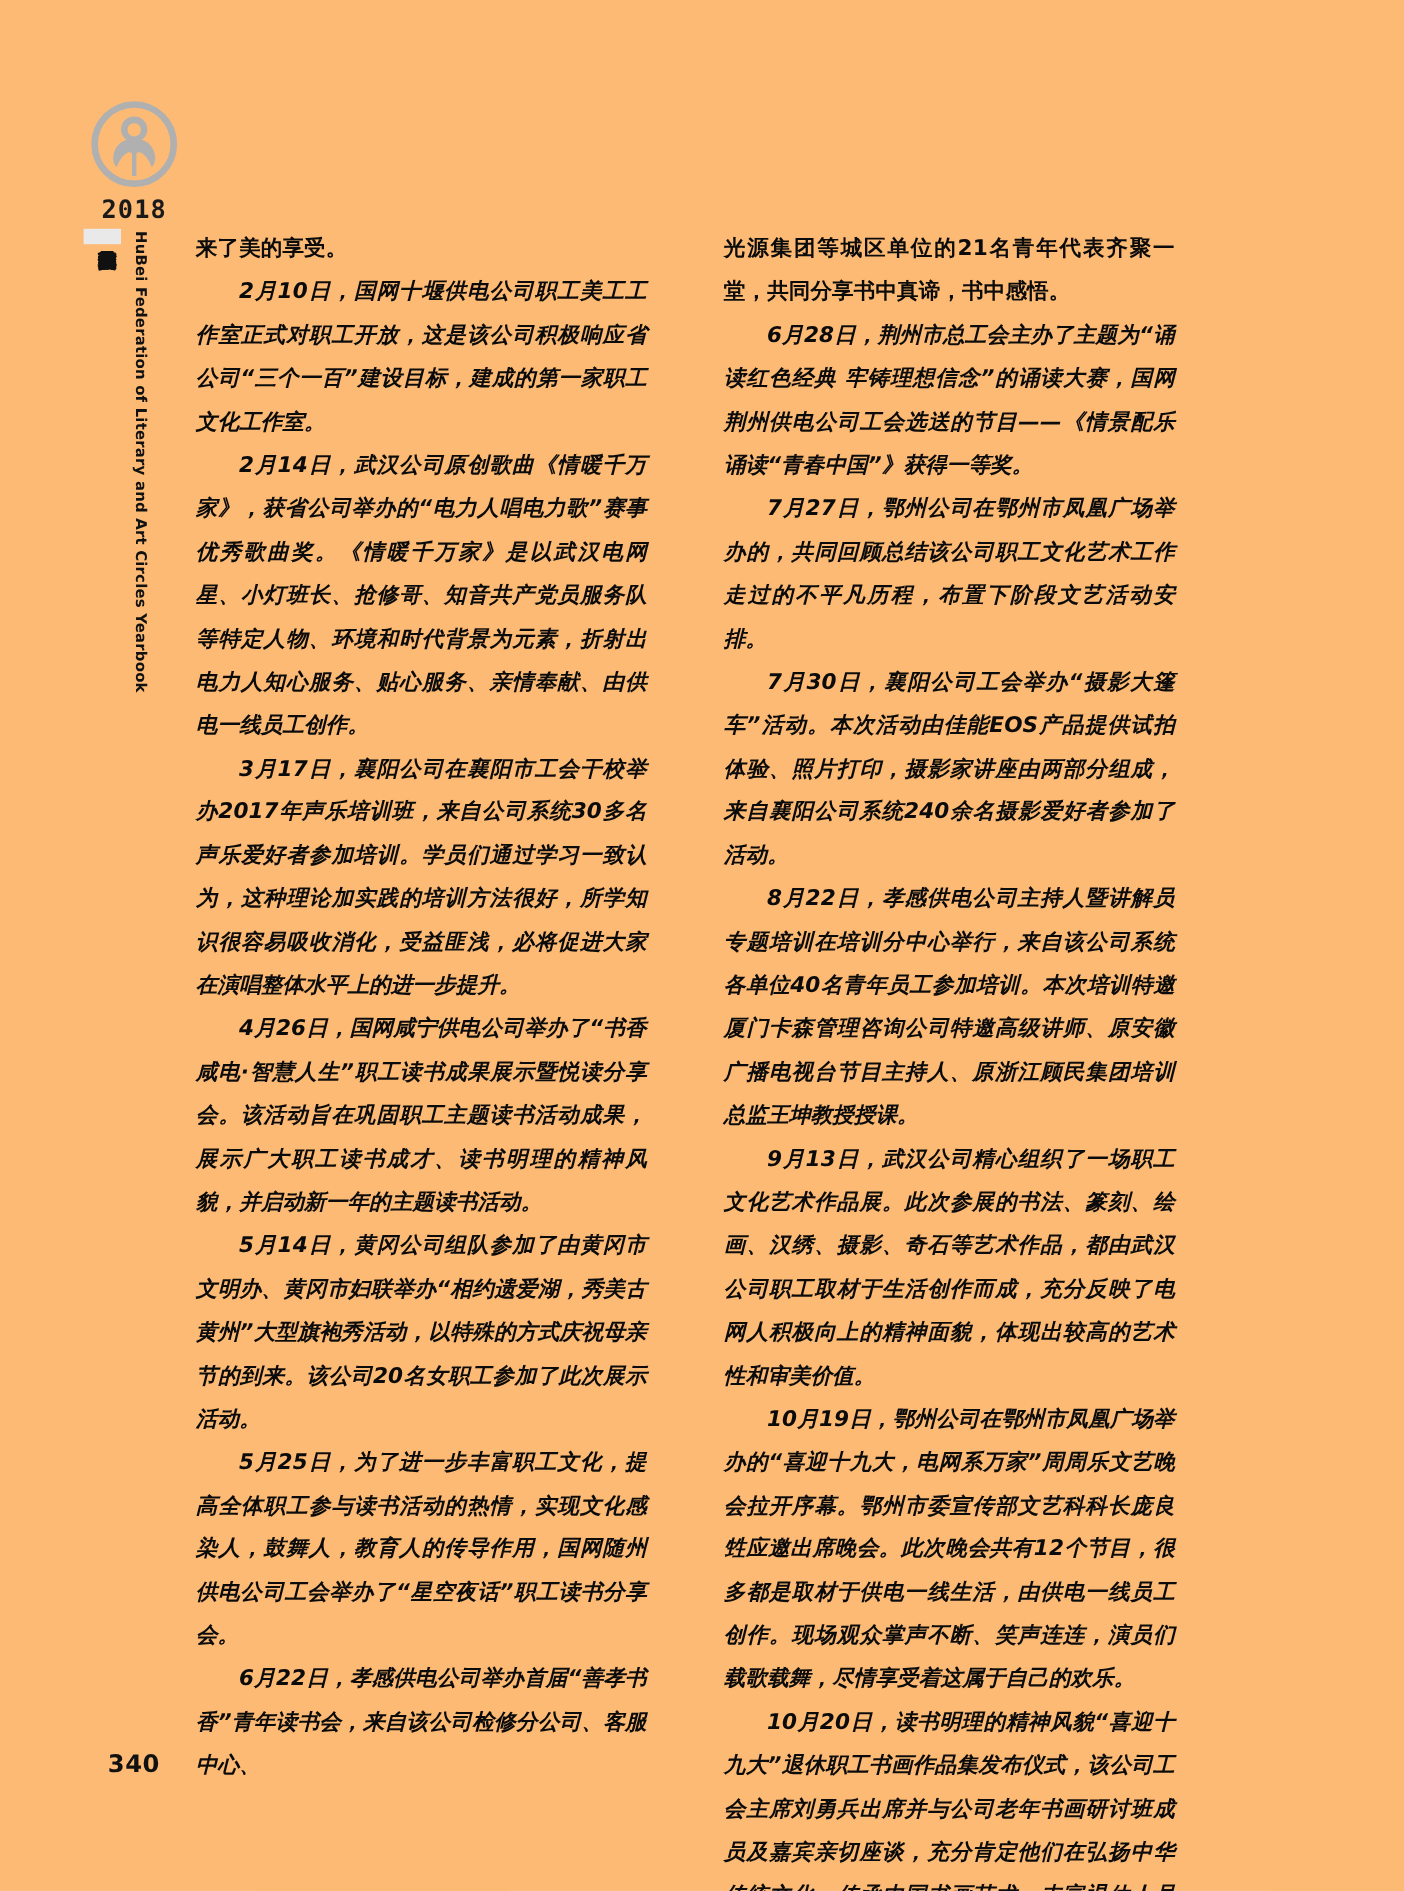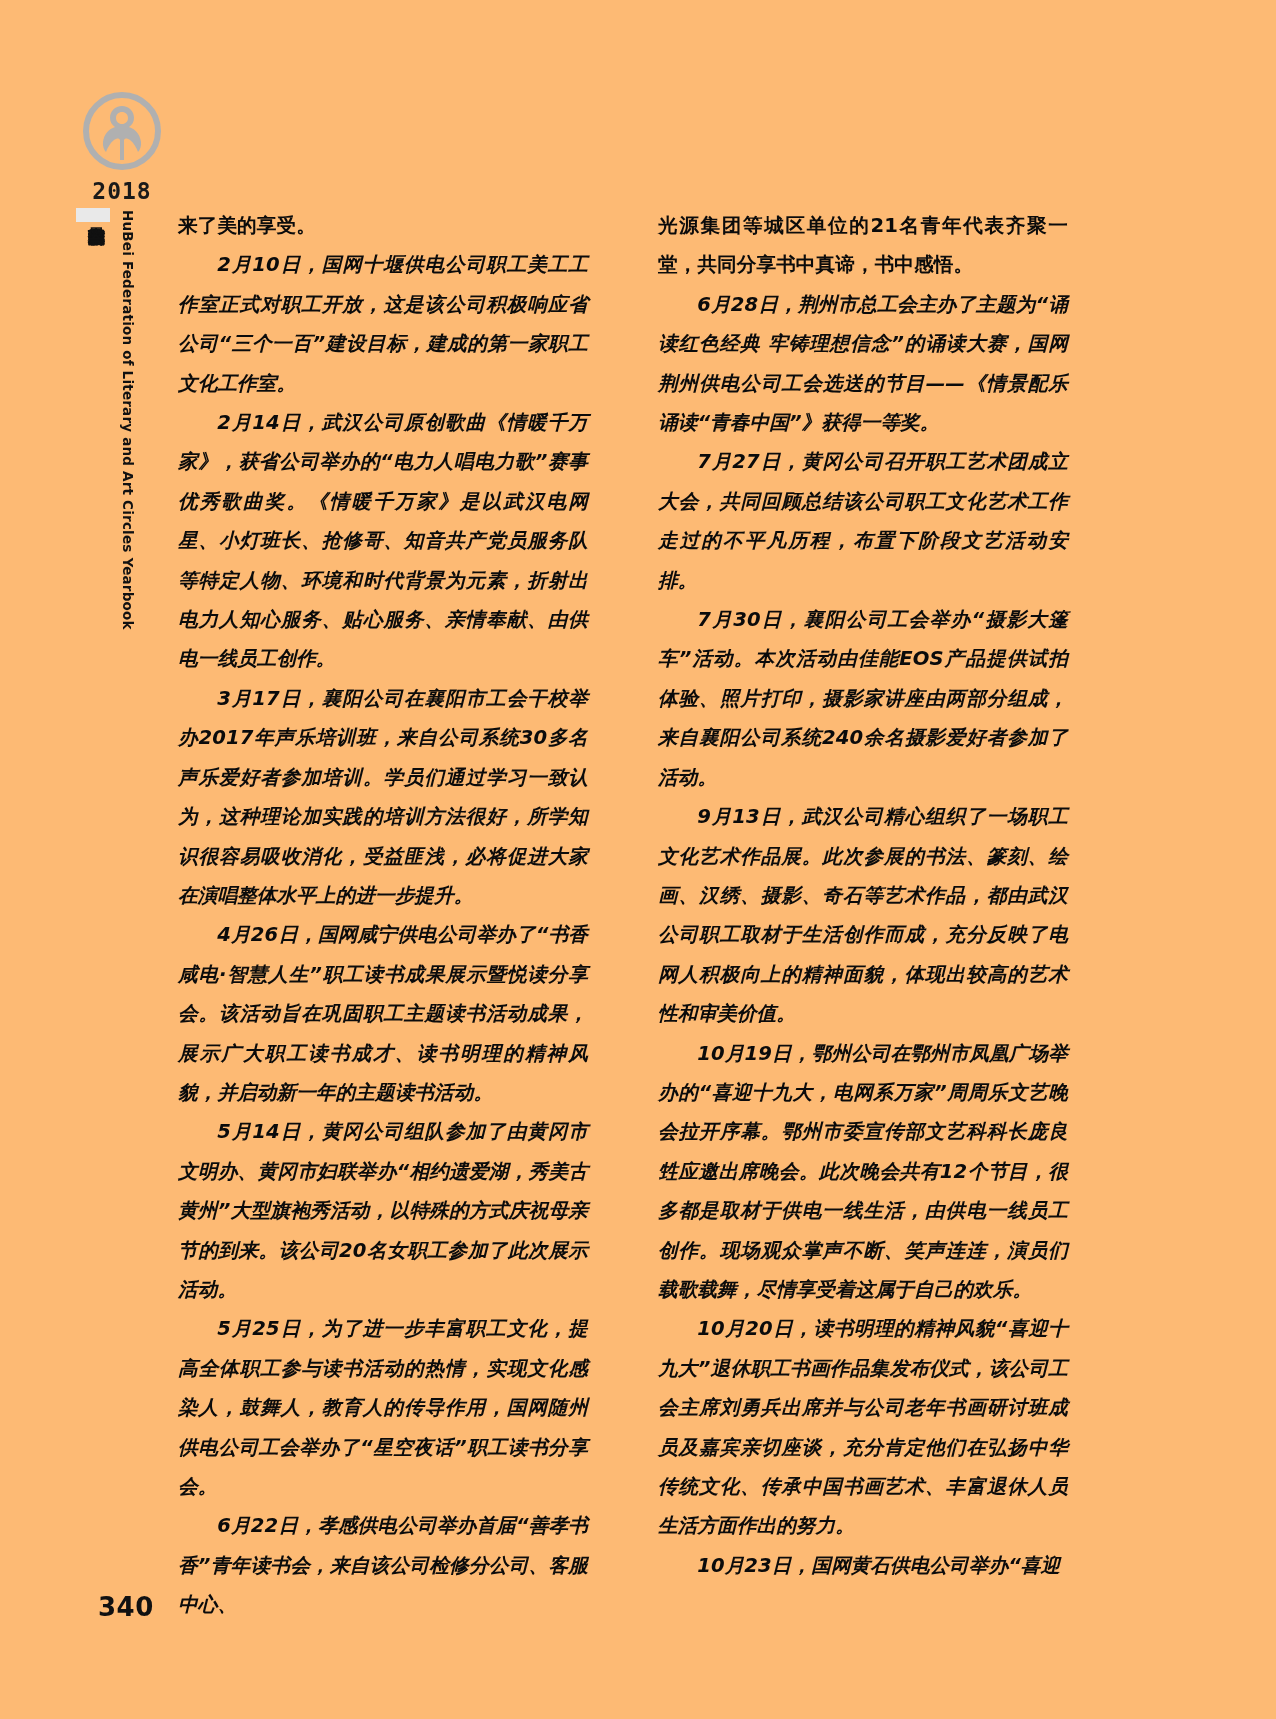--- a/index.html
+++ b/index.html
@@ -118,21 +118,21 @@
   }
   .para.indent { text-indent: 2em; font-style: italic; }
 
   
   .folio {
     position: absolute;
     left: 98px;
     top: 1592px;
     font-family: "DejaVu Sans", "Liberation Sans", sans-serif;
     font-weight: 700;
-    font-size: 26px;
+    font-size: 22px;
     letter-spacing: 0.5px;
     color: #111;
   }
 </style>
 </head>
 <body>
 
 <div class="page">
 
   <div class="emblem-block">
@@ -165,22 +165,23 @@
         <p class="para indent">2月14日，武汉公司原创歌曲《情暖千万家》，获省公司举办的“电力人唱电力歌”赛事优秀歌曲奖。《情暖千万家》是以武汉电网星、小灯班长、抢修哥、知音共产党员服务队等特定人物、环境和时代背景为元素，折射出电力人知心服务、贴心服务、亲情奉献、由供电一线员工创作。</p>
         <p class="para indent">3月17日，襄阳公司在襄阳市工会干校举办2017年声乐培训班，来自公司系统30多名声乐爱好者参加培训。学员们通过学习一致认为，这种理论加实践的培训方法很好，所学知识很容易吸收消化，受益匪浅，必将促进大家在演唱整体水平上的进一步提升。</p>
         <p class="para indent">4月26日，国网咸宁供电公司举办了“书香咸电·智慧人生”职工读书成果展示暨悦读分享会。该活动旨在巩固职工主题读书活动成果，展示广大职工读书成才、读书明理的精神风貌，并启动新一年的主题读书活动。</p>
         <p class="para indent">5月14日，黄冈公司组队参加了由黄冈市文明办、黄冈市妇联举办“相约遗爱湖，秀美古黄州”大型旗袍秀活动，以特殊的方式庆祝母亲节的到来。该公司20名女职工参加了此次展示活动。</p>
         <p class="para indent">5月25日，为了进一步丰富职工文化，提高全体职工参与读书活动的热情，实现文化感染人，鼓舞人，教育人的传导作用，国网随州供电公司工会举办了“星空夜话”职工读书分享会。</p>
         <p class="para indent">6月22日，孝感供电公司举办首届“善孝书香”青年读书会，来自该公司检修分公司、客服中心、</p>
       </div>
     <div class="col" id="right-column">
         <p class="para">光源集团等城区单位的21名青年代表齐聚一堂，共同分享书中真谛，书中感悟。</p>
         <p class="para indent">6月28日，荆州市总工会主办了主题为“诵读红色经典 牢铸理想信念”的诵读大赛，国网荆州供电公司工会选送的节目——《情景配乐诵读“青春中国”》获得一等奖。</p>
-        <p class="para indent">7月27日，黄冈公司召开职工艺术团成立大会，共同回顾总结该公司职工文化艺术工作走过的不平凡历程，布置下阶段文艺活动安排。</p>
+        <p class="para indent">7月27日，鄂州公司在鄂州市凤凰广场举办的，共同回顾总结该公司职工文化艺术工作走过的不平凡历程，布置下阶段文艺活动安排。</p>
         <p class="para indent">7月30日，襄阳公司工会举办“摄影大篷车”活动。本次活动由佳能EOS产品提供试拍体验、照片打印，摄影家讲座由两部分组成，来自襄阳公司系统240余名摄影爱好者参加了活动。</p>
+        <p class="para indent">8月22日，孝感供电公司主持人暨讲解员专题培训在培训分中心举行，来自该公司系统各单位40名青年员工参加培训。本次培训特邀厦门卡森管理咨询公司特邀高级讲师、原安徽广播电视台节目主持人、原浙江顾民集团培训总监王坤教授授课。</p>
         <p class="para indent">9月13日，武汉公司精心组织了一场职工文化艺术作品展。此次参展的书法、篆刻、绘画、汉绣、摄影、奇石等艺术作品，都由武汉公司职工取材于生活创作而成，充分反映了电网人积极向上的精神面貌，体现出较高的艺术性和审美价值。</p>
         <p class="para indent">10月19日，鄂州公司在鄂州市凤凰广场举办的“喜迎十九大，电网系万家”周周乐文艺晚会拉开序幕。鄂州市委宣传部文艺科科长庞良甡应邀出席晚会。此次晚会共有12个节目，很多都是取材于供电一线生活，由供电一线员工创作。现场观众掌声不断、笑声连连，演员们载歌载舞，尽情享受着这属于自己的欢乐。</p>
         <p class="para indent">10月20日，读书明理的精神风貌“喜迎十九大”退休职工书画作品集发布仪式，该公司工会主席刘勇兵出席并与公司老年书画研讨班成员及嘉宾亲切座谈，充分肯定他们在弘扬中华传统文化、传承中国书画艺术、丰富退休人员生活方面作出的努力。</p>
         <p class="para indent">10月23日，国网黄石供电公司举办“喜迎</p>
       </div>
   </div>
 
   <div class="folio">340</div>
 
 </div>

